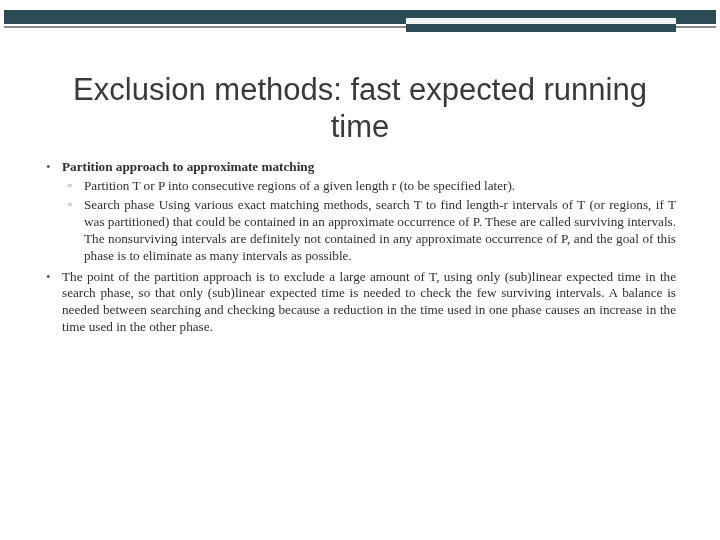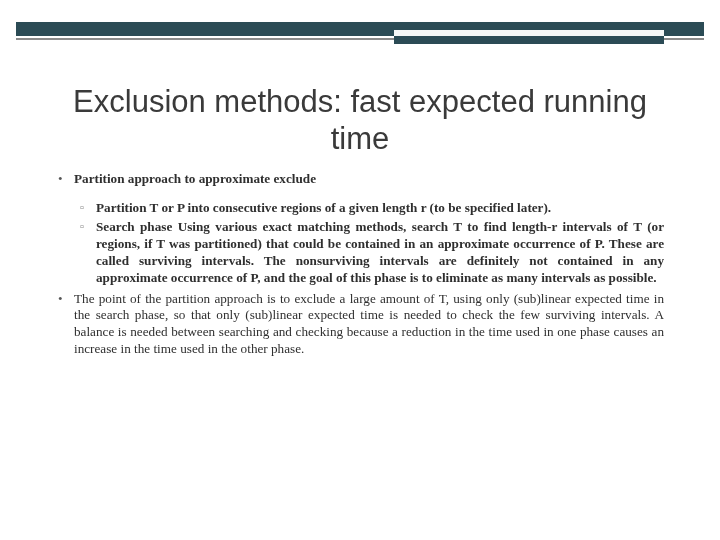--- a/index.html
+++ b/index.html
@@ -1,28 +1,28 @@
 <!DOCTYPE html>
 <html><head>
 <meta charset="utf-8">
 <style>
   * { margin: 0; padding: 0; box-sizing: border-box; }
   html, body { width: 720px; height: 540px; background: #ffffff; font-family: Georgia, 'Times New Roman', serif; color: #333; }
-  .slide { position: relative; width: 720px; height: 540px; padding: 16px; }
+  .slide { position: relative; width: 720px; height: 540px; padding: 4px; }
   .topbar { position: relative; height: 34px; width: 100%; }
   .topbar .band1 { position: absolute; left: 0; top: 6px; width: 100%; height: 14px; background: #2b4b55; }
   .topbar .band2 { position: absolute; left: 0; top: 22px; width: 100%; height: 2px; background: #8a8a8a; }
   .topbar .overlay1 { position: absolute; right: 40px; top: 14px; width: 270px; height: 14px; background: #ffffff; opacity: 0.95; }
   .topbar .overlay2 { position: absolute; right: 40px; top: 20px; width: 270px; height: 8px; background: #2b4b55; }
   .title { font-family: Verdana, Geneva, sans-serif; font-size: 31px; color: #3a3a3a; text-align: center; margin: 34px 40px 14px 40px; line-height: 1.18; font-weight: 400; }
   .content { padding: 0 40px 0 40px; font-size: 13.2px; line-height: 1.28; color: #2f2f2f; }
   ul.level1 { list-style: none; padding-left: 0; }
   ul.level1 > li { position: relative; padding-left: 18px; margin-bottom: 4px; }
   ul.level1 > li::before { content: "•"; position: absolute; left: 2px; top: 0; color: #555; font-size: 13px; }
-  ul.level2 { list-style: none; padding-left: 0; margin-top: 12px; font-weight: bold; }
+  ul.level2 { list-style: none; padding-left: 0; margin-top: 2px; }
   ul.level2 > li { position: relative; padding-left: 22px; margin-bottom: 2px; text-align: justify; }
   ul.level2 > li::before { content: "▫"; position: absolute; left: 6px; top: 0; color: #888; font-size: 11px; }
   .b1-head { font-weight: 700; }
   .plain { text-align: justify; }
 </style>
 </head>
 <body>
 
 <div class="slide">
   <div class="topbar">
@@ -30,21 +30,21 @@
     <div class="band2"></div>
     <div class="overlay1"></div>
     <div class="overlay2"></div>
   </div>
 
   <h1 class="title">Exclusion methods: fast expected running time</h1>
 
   <div class="content">
     <ul class="level1">
       <li>
-        <span class="b1-head">Partition approach to approximate exclude</span>
+        <span class="b1-head">Partition approach to approximate matching</span>
         <ul class="level2">
           <li>Partition T or P into consecutive regions of a given length r (to be specified later).</li>
           <li>Search phase Using various exact matching methods, search T to find length-r intervals of T (or regions, if T was partitioned) that could be contained in an approximate occurrence of P. These are called surviving intervals. The nonsurviving intervals are definitely not contained in any approximate occurrence of P, and the goal of this phase is to eliminate as many intervals as possible.</li>
         </ul>
       </li>
       <li class="plain">The point of the partition approach is to exclude a large amount of T, using only (sub)linear expected time in the search phase, so that only (sub)linear expected time is needed to check the few surviving intervals. A balance is needed between searching and checking because a reduction in the time used in one phase causes an increase in the time used in the other phase.</li>
     </ul>
   </div>
 </div>
 

